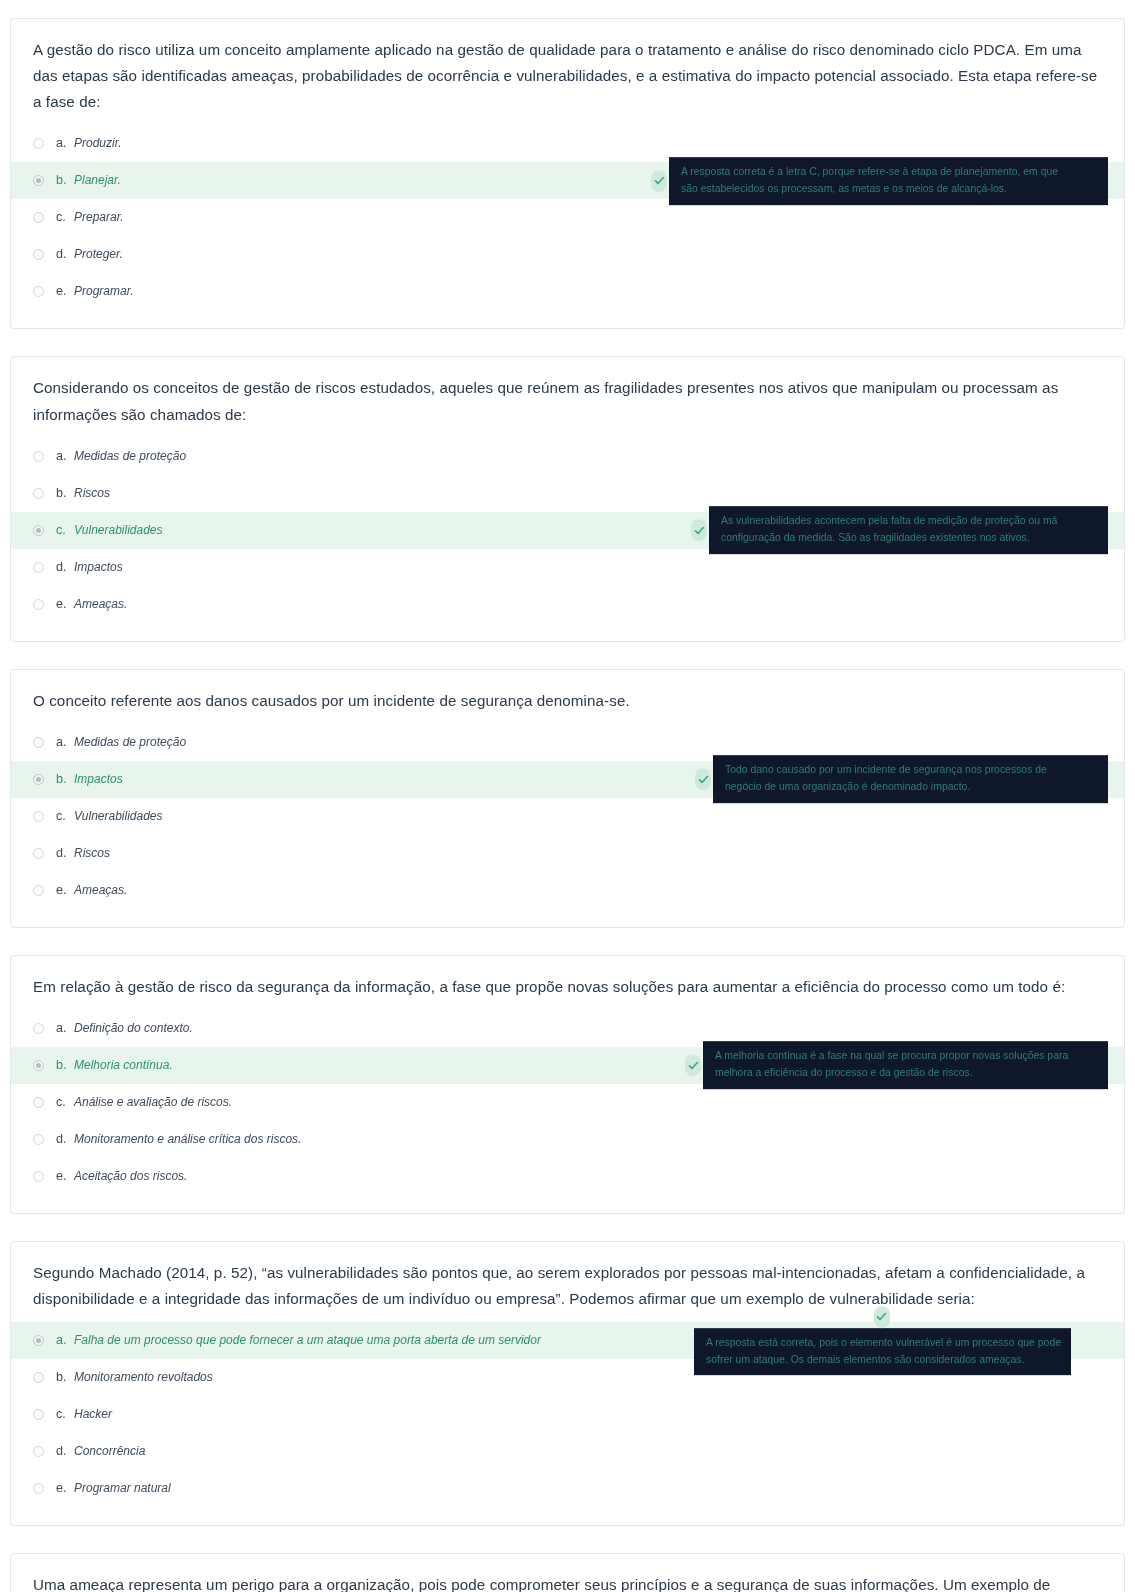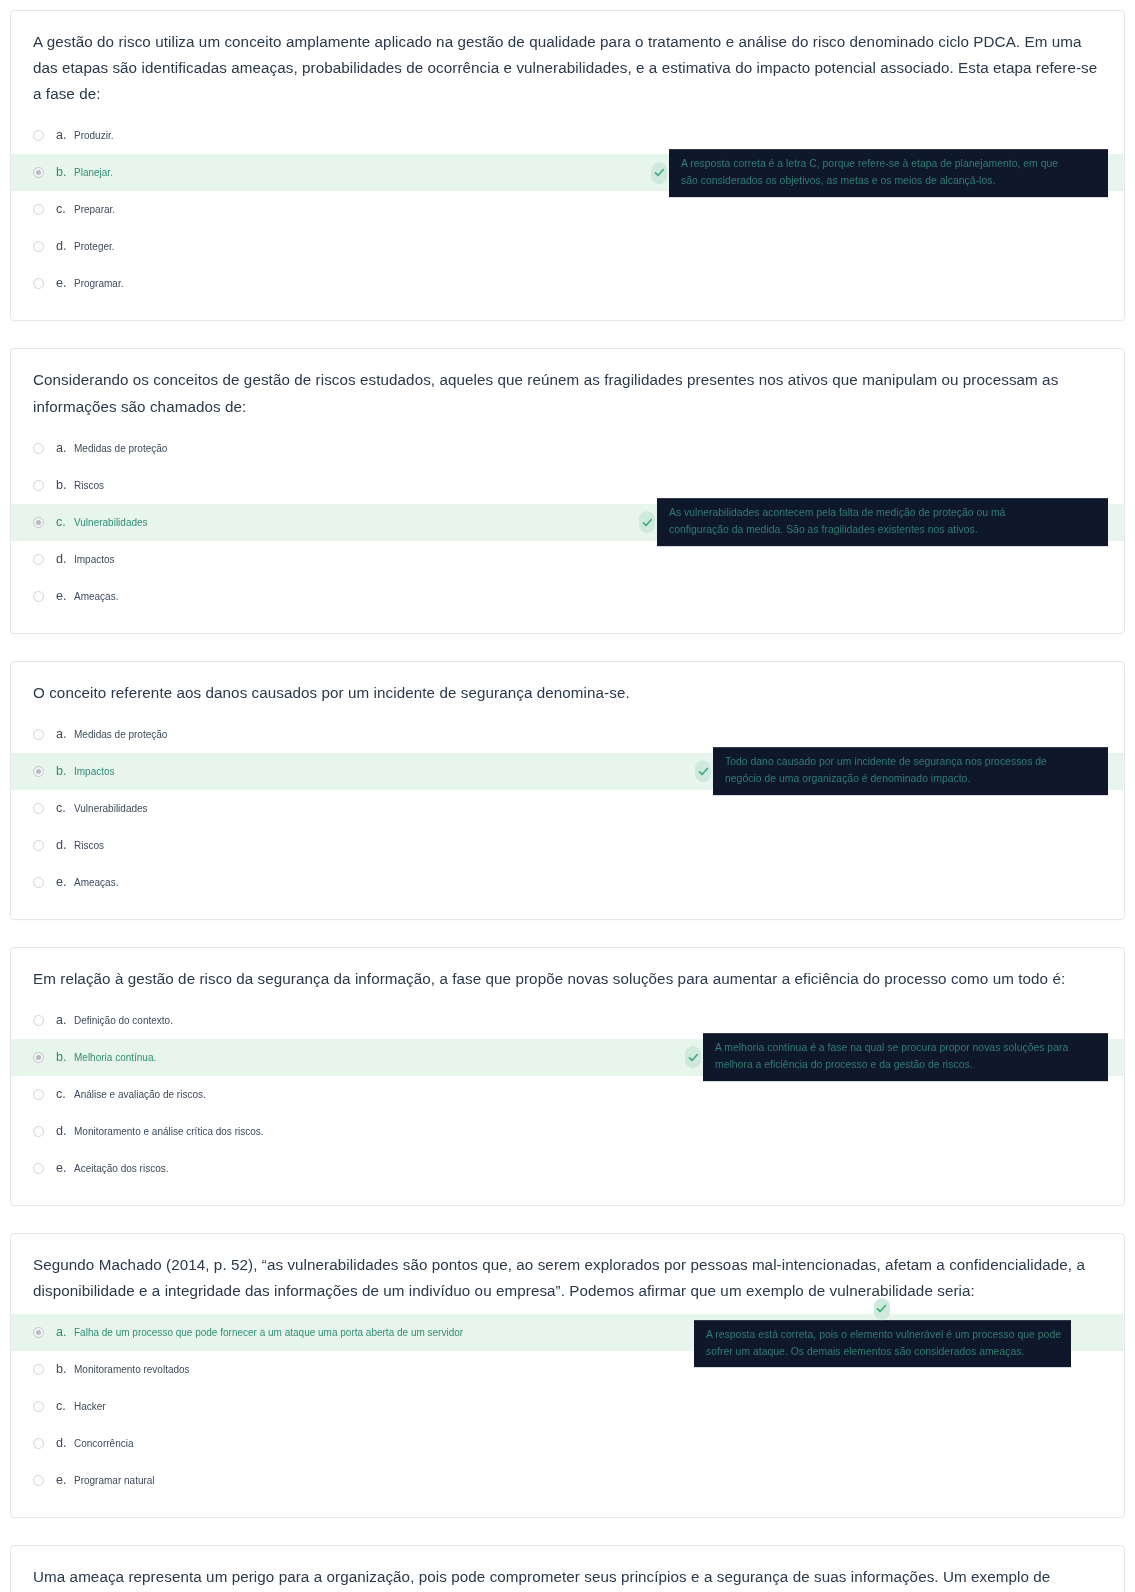--- a/index.html
+++ b/index.html
@@ -24,21 +24,21 @@
   .question-card {
     position: relative;
     margin: 0 10px 27px 10px;
     background: #ffffff;
     border: 1px solid #e4e7ea;
     border-radius: 4px;
     box-sizing: border-box;
     padding: 18px 0 18px 0;
     box-shadow: 0 1px 1px rgba(0,0,0,0.02);
   }
-  .question-card:first-child { margin-top: 10px; }
+  .question-card:first-child { margin-top: 18px; }
 
   .question-text {
     font-size: 15.2px;
     line-height: 1.72;
     color: #2b3a4a;
     padding: 0 22px 0 22px;
     letter-spacing: 0.08px;
     font-weight: 400;
   }
 
@@ -97,24 +97,25 @@
   }
 
   .opt-letter {
     font-size: 12.6px;
     color: #3d4b5c;
     width: 18px;
     flex: 0 0 auto;
     line-height: 17px;
   }
   .opt-label {
-    font-size: 10px;
+    font-size: 12px;
     color: #3d4b5c;
     line-height: 17px;
     white-space: nowrap;
+    font-style: italic;
   }
 
   
   .feedback {
     position: absolute;
     left: 640px;
     right: 16px;
     top: 50%;
     transform: translateY(-50%);
     display: flex;
@@ -167,21 +168,21 @@
             <span class="opt-label">Planejar.</span>
           </div>
           <div class="feedback" style="left: 640px;">
             <div class="feedback-check">
               <svg width="11" height="11" viewBox="0 0 12 12" aria-hidden="true">
                 <path d="M1.6 6.2 L4.4 9 L10.2 2.6" fill="none" stroke="#3aaa7f" stroke-width="1.7" stroke-linecap="round" stroke-linejoin="round"></path>
               </svg>
             </div>
             <div class="feedback-box">
               <span>A resposta correta é a letra C, porque refere-se à etapa de planejamento, em que</span>
-              <span>são considerados os objetivos, as metas e os meios de alcançá-los.</span>
+              <span>são estabelecidos os processam, as metas e os meios de alcançá-los.</span>
             </div>
           </div>
         </div>
         <div class="option-row">
           <div class="opt-left">
             <span class="radio"></span>
             <span class="opt-letter">c.</span>
             <span class="opt-label">Preparar.</span>
           </div>
         </div>
@@ -217,21 +218,21 @@
             <span class="opt-letter">b.</span>
             <span class="opt-label">Riscos</span>
           </div>
         </div>
         <div class="option-row correct">
           <div class="opt-left">
             <span class="radio checked"></span>
             <span class="opt-letter">c.</span>
             <span class="opt-label">Vulnerabilidades</span>
           </div>
-          <div class="feedback" style="left: 628px;">
+          <div class="feedback" style="left: 680px;">
             <div class="feedback-check">
               <svg width="11" height="11" viewBox="0 0 12 12" aria-hidden="true">
                 <path d="M1.6 6.2 L4.4 9 L10.2 2.6" fill="none" stroke="#3aaa7f" stroke-width="1.7" stroke-linecap="round" stroke-linejoin="round"></path>
               </svg>
             </div>
             <div class="feedback-box">
               <span>As vulnerabilidades acontecem pela falta de medição de proteção ou má</span>
               <span>configuração da medida. São as fragilidades existentes nos ativos.</span>
             </div>
           </div>

